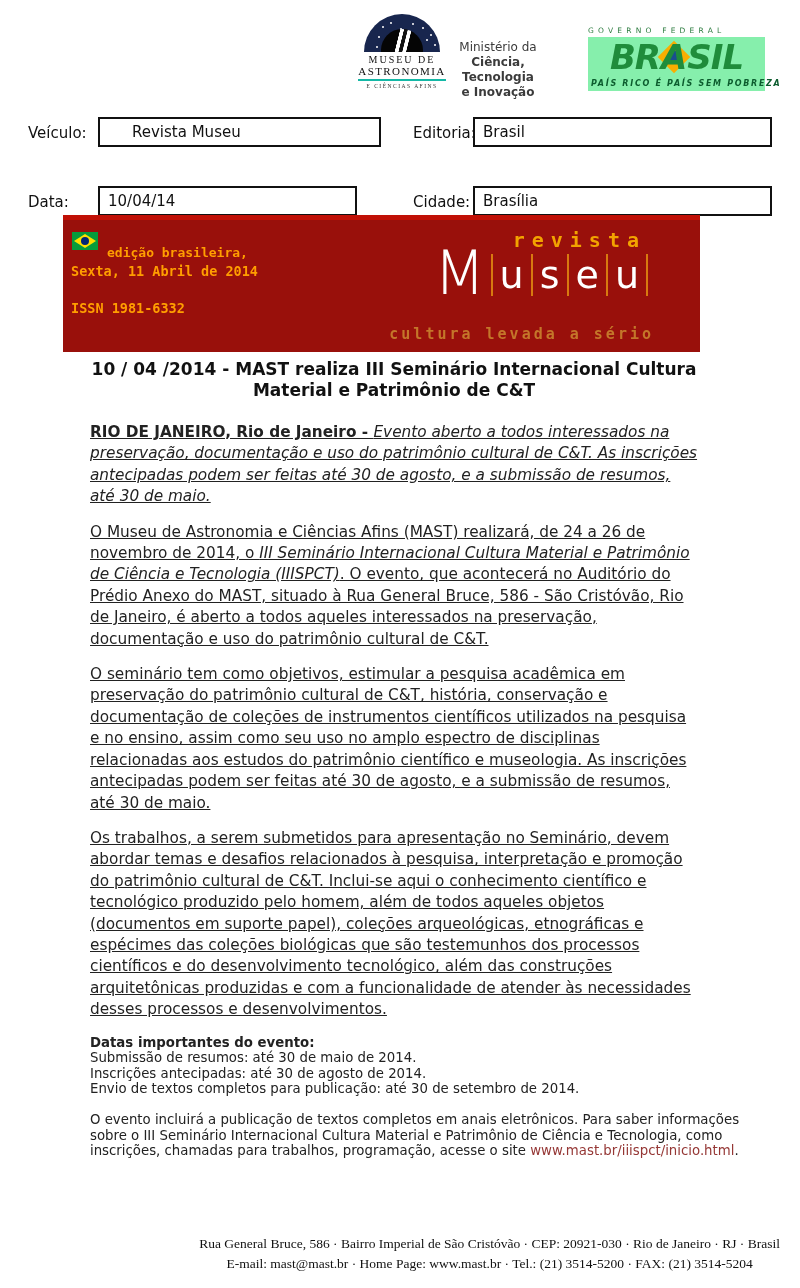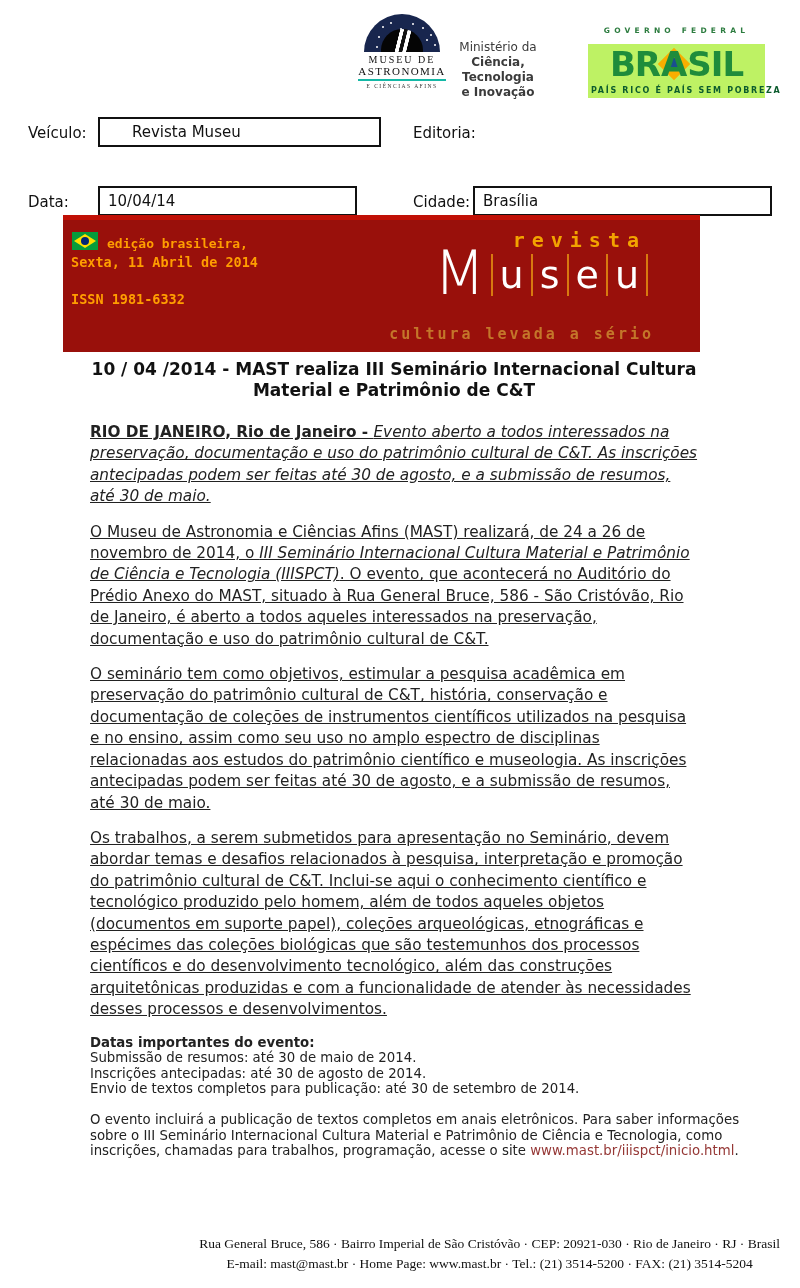--- a/index.html
+++ b/index.html
@@ -20,23 +20,23 @@
   .mast-t1{font-family:"Liberation Serif",serif;font-size:10px;letter-spacing:2px;margin-top:2px;color:#111;}
   .mast-t2{font-family:"Liberation Serif",serif;font-size:11px;letter-spacing:1.4px;color:#111;
            border-bottom:2px solid #14b8a6;padding-bottom:2px;margin:0 2px;}
   .mast-t3{font-family:"Liberation Serif",serif;font-size:5.5px;letter-spacing:1.5px;color:#333;margin-top:2px;}
 
   .ministerio{position:absolute;left:438px;top:40px;width:120px;text-align:center;
               font-size:12px;line-height:15px;color:#3b3b3b;}
   .ministerio .b{font-weight:bold;}
 
   .brasil-logo{position:absolute;left:588px;top:26px;width:177px;}
-  .gov-line{text-align:center;font-size:7.5px;font-weight:bold;color:#2c7c3f;letter-spacing:4.2px;
-            margin-bottom:9px;white-space:nowrap;}
-  .byellow{background:#bef264;padding:0 3px;}
+  .gov-line{text-align:left;font-size:7.5px;font-weight:normal;color:#2c7c3f;letter-spacing:4.2px;
+            margin-bottom:2px;white-space:nowrap;}
+  .byellow{background:#86efac;padding:0 3px;font-style:italic;}
   .bword{display:flex;align-items:center;justify-content:center;font-weight:bold;font-size:34px;
          line-height:40px;color:#1f8c3b;letter-spacing:-1px;}
   .bword .a{position:relative;display:inline-block;z-index:1;padding:0 1px;}
   .bword .a::before{content:"";position:absolute;left:50%;top:50%;width:23px;height:23px;
          transform:translate(-50%,-50%) rotate(45deg);background:#f9ae00;z-index:-2;}
   .bword .a::after{content:"";position:absolute;left:50%;top:50%;width:13px;height:13px;
          transform:translate(-50%,-50%);border-radius:50%;background:#1a4e8f;z-index:-1;}
   .btag{text-align:center;font-weight:bold;font-size:8px;color:#0c5c2e;letter-spacing:1.7px;
         padding:2px 0 3px;white-space:nowrap;}
 
@@ -45,21 +45,21 @@
   .fbox{position:absolute;border:2px solid #111;background:#fff;height:26px;
         font-size:15px;color:#111;line-height:26px;padding-left:8px;}
 
   
   .banner{position:absolute;left:63px;top:215px;width:637px;height:137px;
           background:linear-gradient(180deg,#c01006 0,#c01006 5px,#99100b 5px);}
   .bflag{position:absolute;left:9px;top:17px;width:26px;height:18px;background:#069b3b;}
   .bflag .d{position:absolute;left:2px;top:2px;width:22px;height:14px;background:#fedf00;
             clip-path:polygon(50% 0,100% 50%,50% 100%,0 50%);}
   .bflag .c{position:absolute;left:9px;top:5px;width:8px;height:8px;border-radius:50%;background:#002776;}
-  .bmono{font-family:"DejaVu Sans Mono","Liberation Mono",monospace;font-weight:bold;color:#ff9e00;}
+  .bmono{font-family:"DejaVu Sans Mono","Liberation Mono",monospace;font-weight:bold;color:#ff9e00;margin-top:9px;}
   .bedicao{position:absolute;left:44px;top:21px;font-size:13px;}
   .bdate{position:absolute;left:8px;top:39px;font-size:13.5px;}
   .bissn{position:absolute;left:8px;top:76px;font-size:13.5px;}
   .masthead{position:absolute;right:52px;top:13px;text-align:right;}
   .revista{font-family:"DejaVu Sans Mono","Liberation Mono",monospace;font-weight:bold;
            font-size:20px;color:#f2a300;letter-spacing:7px;margin-right:2px;}
   .museu-row{display:flex;justify-content:flex-end;align-items:flex-end;margin-top:-2px;}
   .museu-row .mm{font-size:60px;line-height:46px;color:#fff;padding-right:5px;font-weight:300;}
   .museu-row .ml{font-size:38px;line-height:42px;color:#fff;padding:0 7px;
                  border-left:2px solid #d87a10;}
@@ -112,20 +112,21 @@
           <span class="a">A</span>
           <span>SIL</span>
       </div>
       <div class="btag">PAÍS RICO É PAÍS SEM POBREZA</div>
     </div>
   </div>
 
   <div class="flabel" style="left:28px;top:124px;">Veículo:</div>
   <div class="fbox" style="left:98px;top:117px;width:247px;padding-left:32px;">Revista Museu</div>
   <div class="flabel" style="left:413px;top:124px;">Editoria:</div>
+  <div class="fbox" style="left:473px;top:117px;width:287px;">Brasil</div>
 
   <div class="flabel" style="left:28px;top:193px;">Data:</div>
   <div class="fbox" style="left:98px;top:186px;width:247px;">10/04/14</div>
   <div class="flabel" style="left:413px;top:193px;">Cidade:</div>
   <div class="fbox" style="left:473px;top:186px;width:287px;">Brasília</div>
 
   <div class="banner">
     <div class="bflag">
       <span class="d"></span>
         <span class="c"></span>

